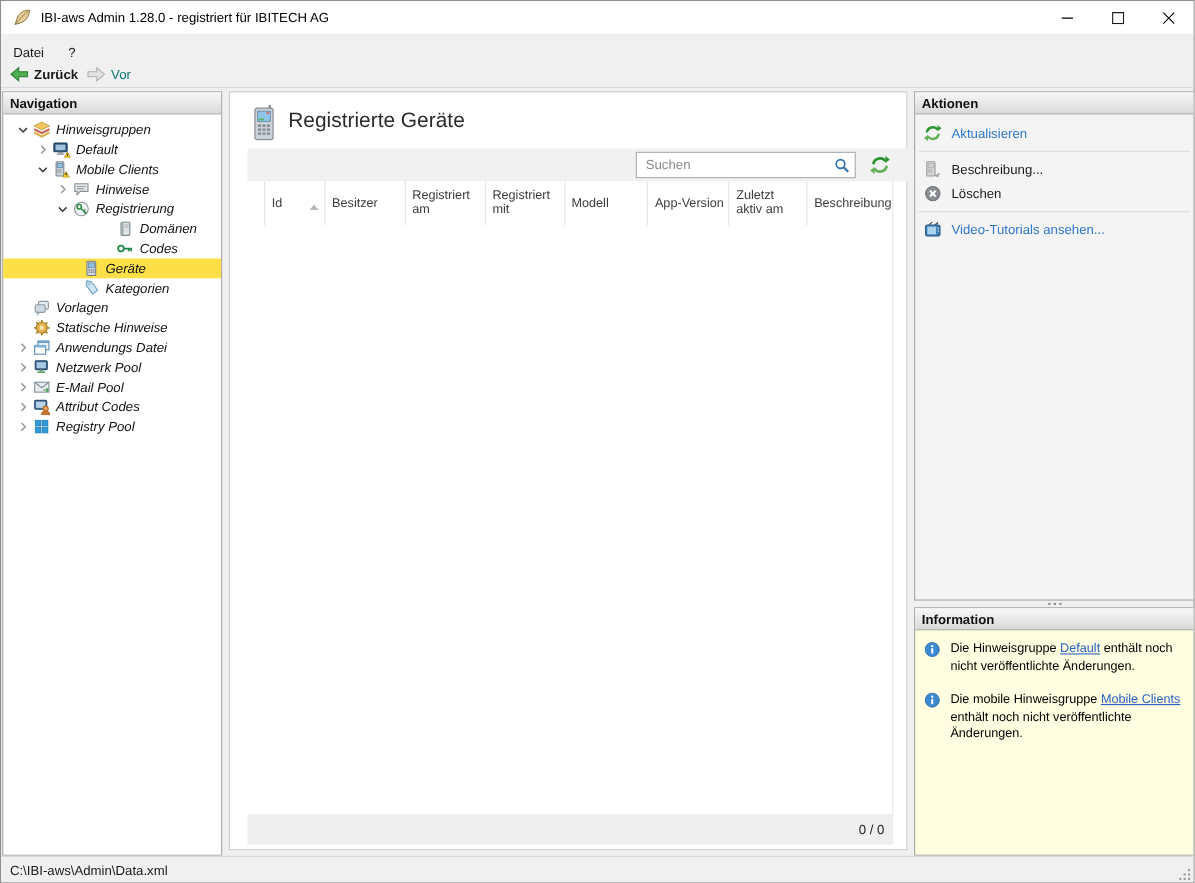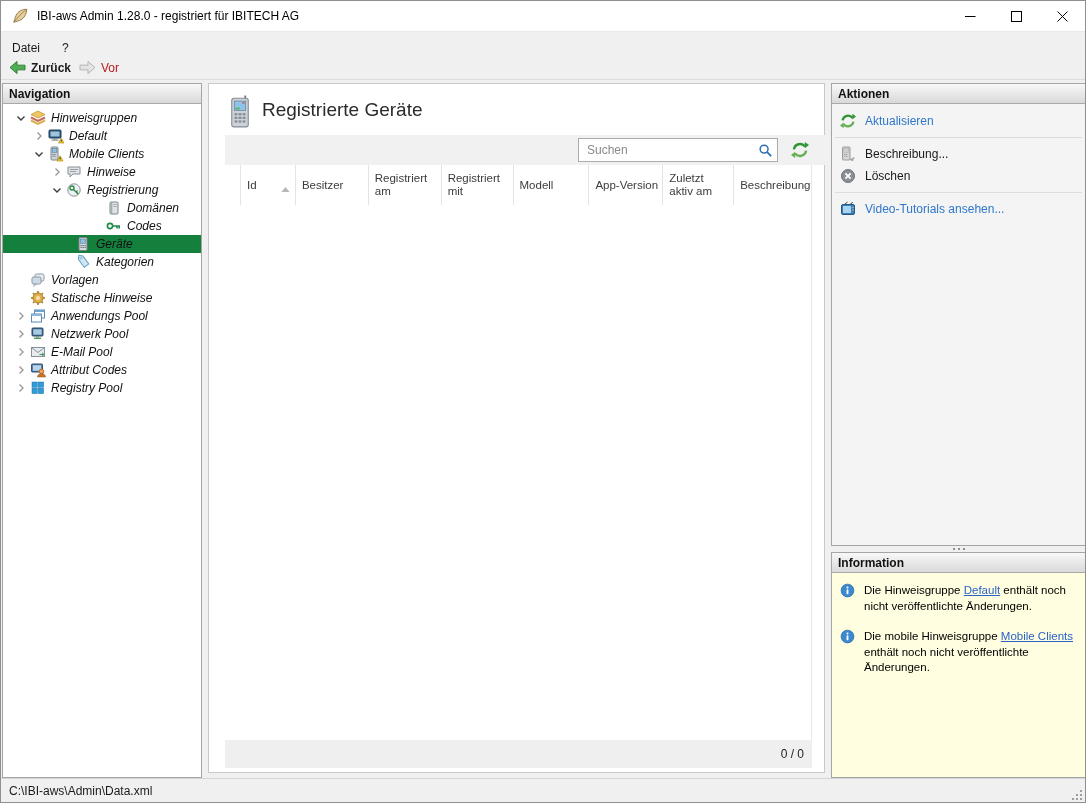--- a/index.html
+++ b/index.html
@@ -17,31 +17,31 @@
 
   
   .menubar { position:absolute; left:0; top:31px; width:100%; height:24px; background:#f0f0f0; display:flex; align-items:stretch; }
   .menu-item { padding:16px 11px; display:flex; align-items:center; color:#1a1a1a; }
 
   
   .toolbar { position:absolute; left:0; top:55px; width:100%; height:24px; background:#f0f0f0; border-bottom:1px solid #dcdcdc; display:flex; align-items:center; }
   .tool-btn { display:flex; align-items:center; gap:5px; padding:0 4px; height:22px; }
   .tool-btn:first-child { margin-left:4px; }
   .tb-label.back { font-weight:bold; color:#1a1a1a; }
-  .tb-label.fwd { color:#b91c1c; }
+  .tb-label.fwd { color:#0f766e; }
   .tb-icon svg { display:block; }
 
   
   .panel-header { height:20px; background:linear-gradient(#f8f8f8,#d9d9d9); border-bottom:1px solid #aaaaaa; display:flex; align-items:center; padding-left:6px; font-weight:bold; color:#111; }
 
   
   .nav-panel { position:absolute; left:1px; top:82px; width:200px; height:695px; background:#ffffff; border:1px solid #a5a5a5; }
   .tree { padding-top:5px; }
   .tree-row { height:18px; display:flex; align-items:center;font-style:italic; }
-  .tree-row.selected { background:#15803d; }
+  .tree-row.selected { background:#fde047; }
   .chev { width:19px; height:18px; display:flex; align-items:center; justify-content:center; flex:0 0 auto; }
   .chev svg { width:10px; height:10px; }
   .ticon { width:17px; height:16px; margin-right:4px; flex:0 0 auto; }
   .ticon svg { width:16px; height:16px; display:block; }
   .tlabel { white-space:nowrap; color:#111; }
   .d0  { padding-left:8px; }
   .d1  { padding-left:26px; }
   .d2  { padding-left:44px; }
   .d25 { padding-left:53px; }
   .d3  { padding-left:84px; }
@@ -342,21 +342,21 @@
             </svg>
           </span>
         <span class="ticon">
             <svg viewBox="0 0 16 16">
               <rect x="4.5" y="2" width="10" height="8" fill="#fff" stroke="#5b8ab8"></rect>
               <rect x="4.5" y="2" width="10" height="2" fill="#6fa3cf"></rect>
               <rect x="1.5" y="6" width="10" height="8" fill="#fff" stroke="#5b8ab8"></rect>
               <rect x="1.5" y="6" width="10" height="2" fill="#8cb8dd"></rect>
             </svg>
           </span>
-        <span class="tlabel">Anwendungs Pool</span>
+        <span class="tlabel">Anwendungs Datei</span>
       </div>
 
       <div class="tree-row d0">
         <span class="chev">
             <svg viewBox="0 0 10 10">
               <path d="M3.5 1.5 7 5 3.5 8.5" fill="none" stroke="#9b9b9b" stroke-width="1.4"></path>
             </svg>
           </span>
         <span class="ticon">
             <svg viewBox="0 0 16 16">

